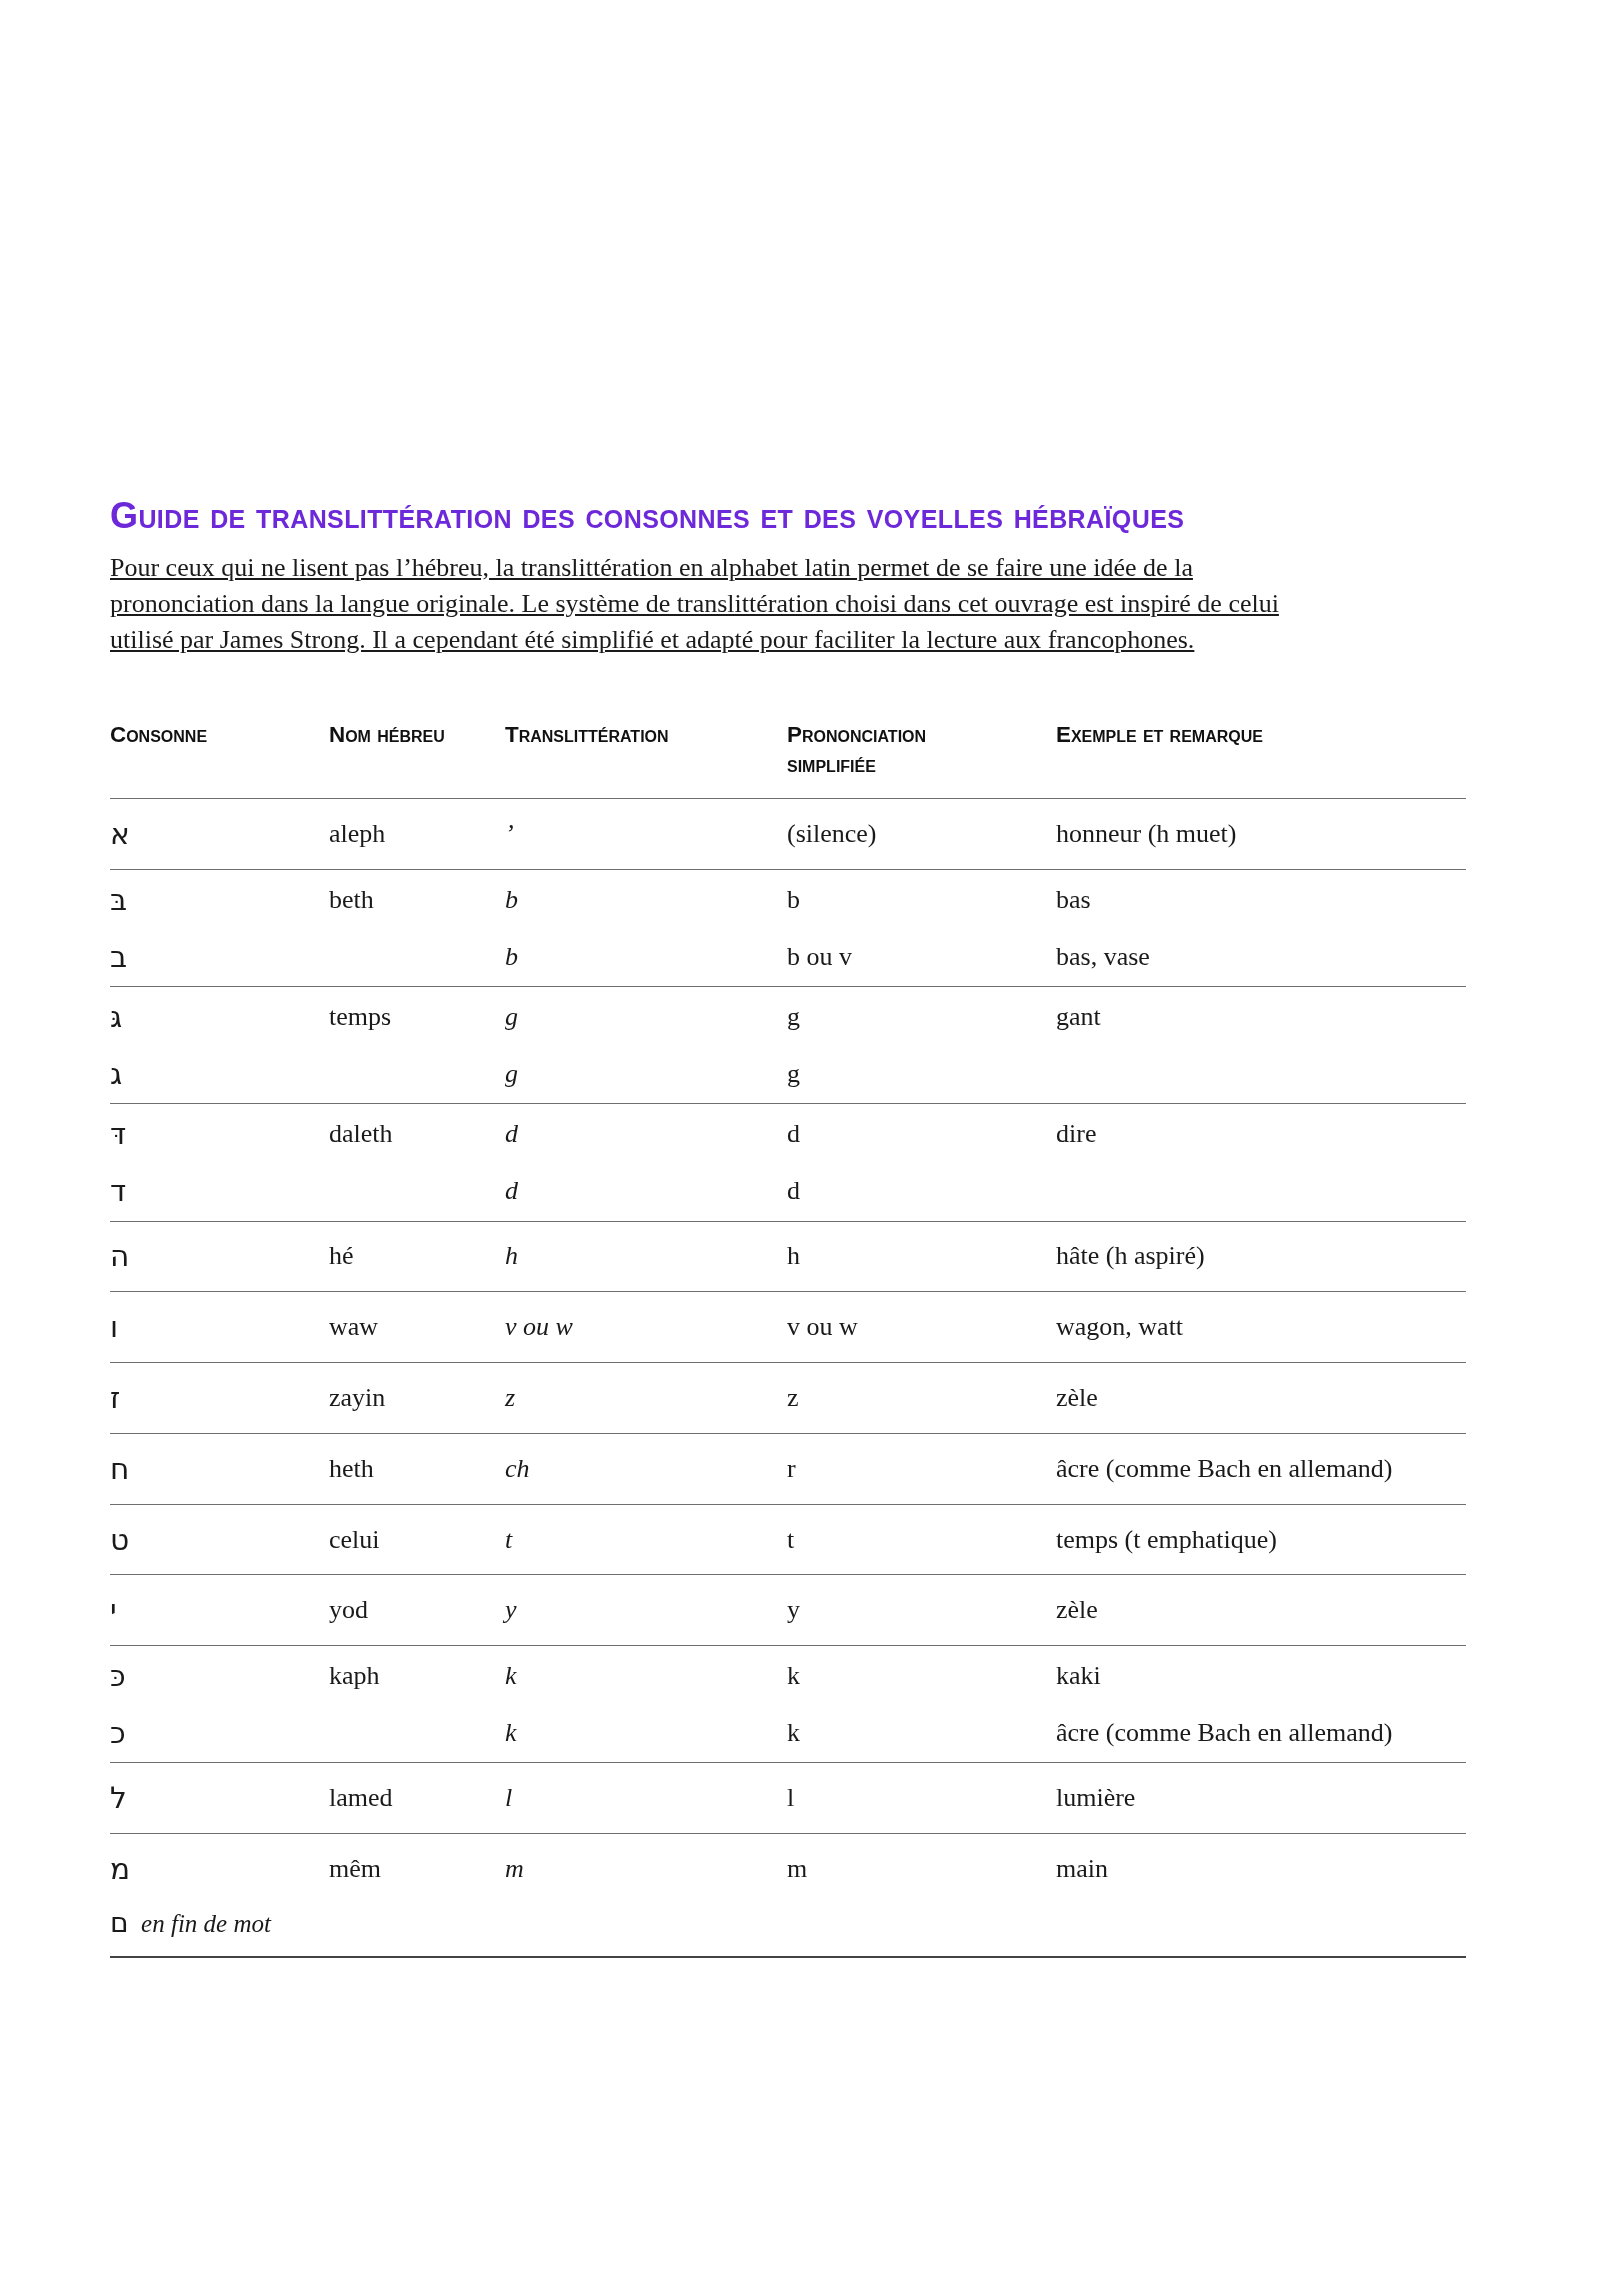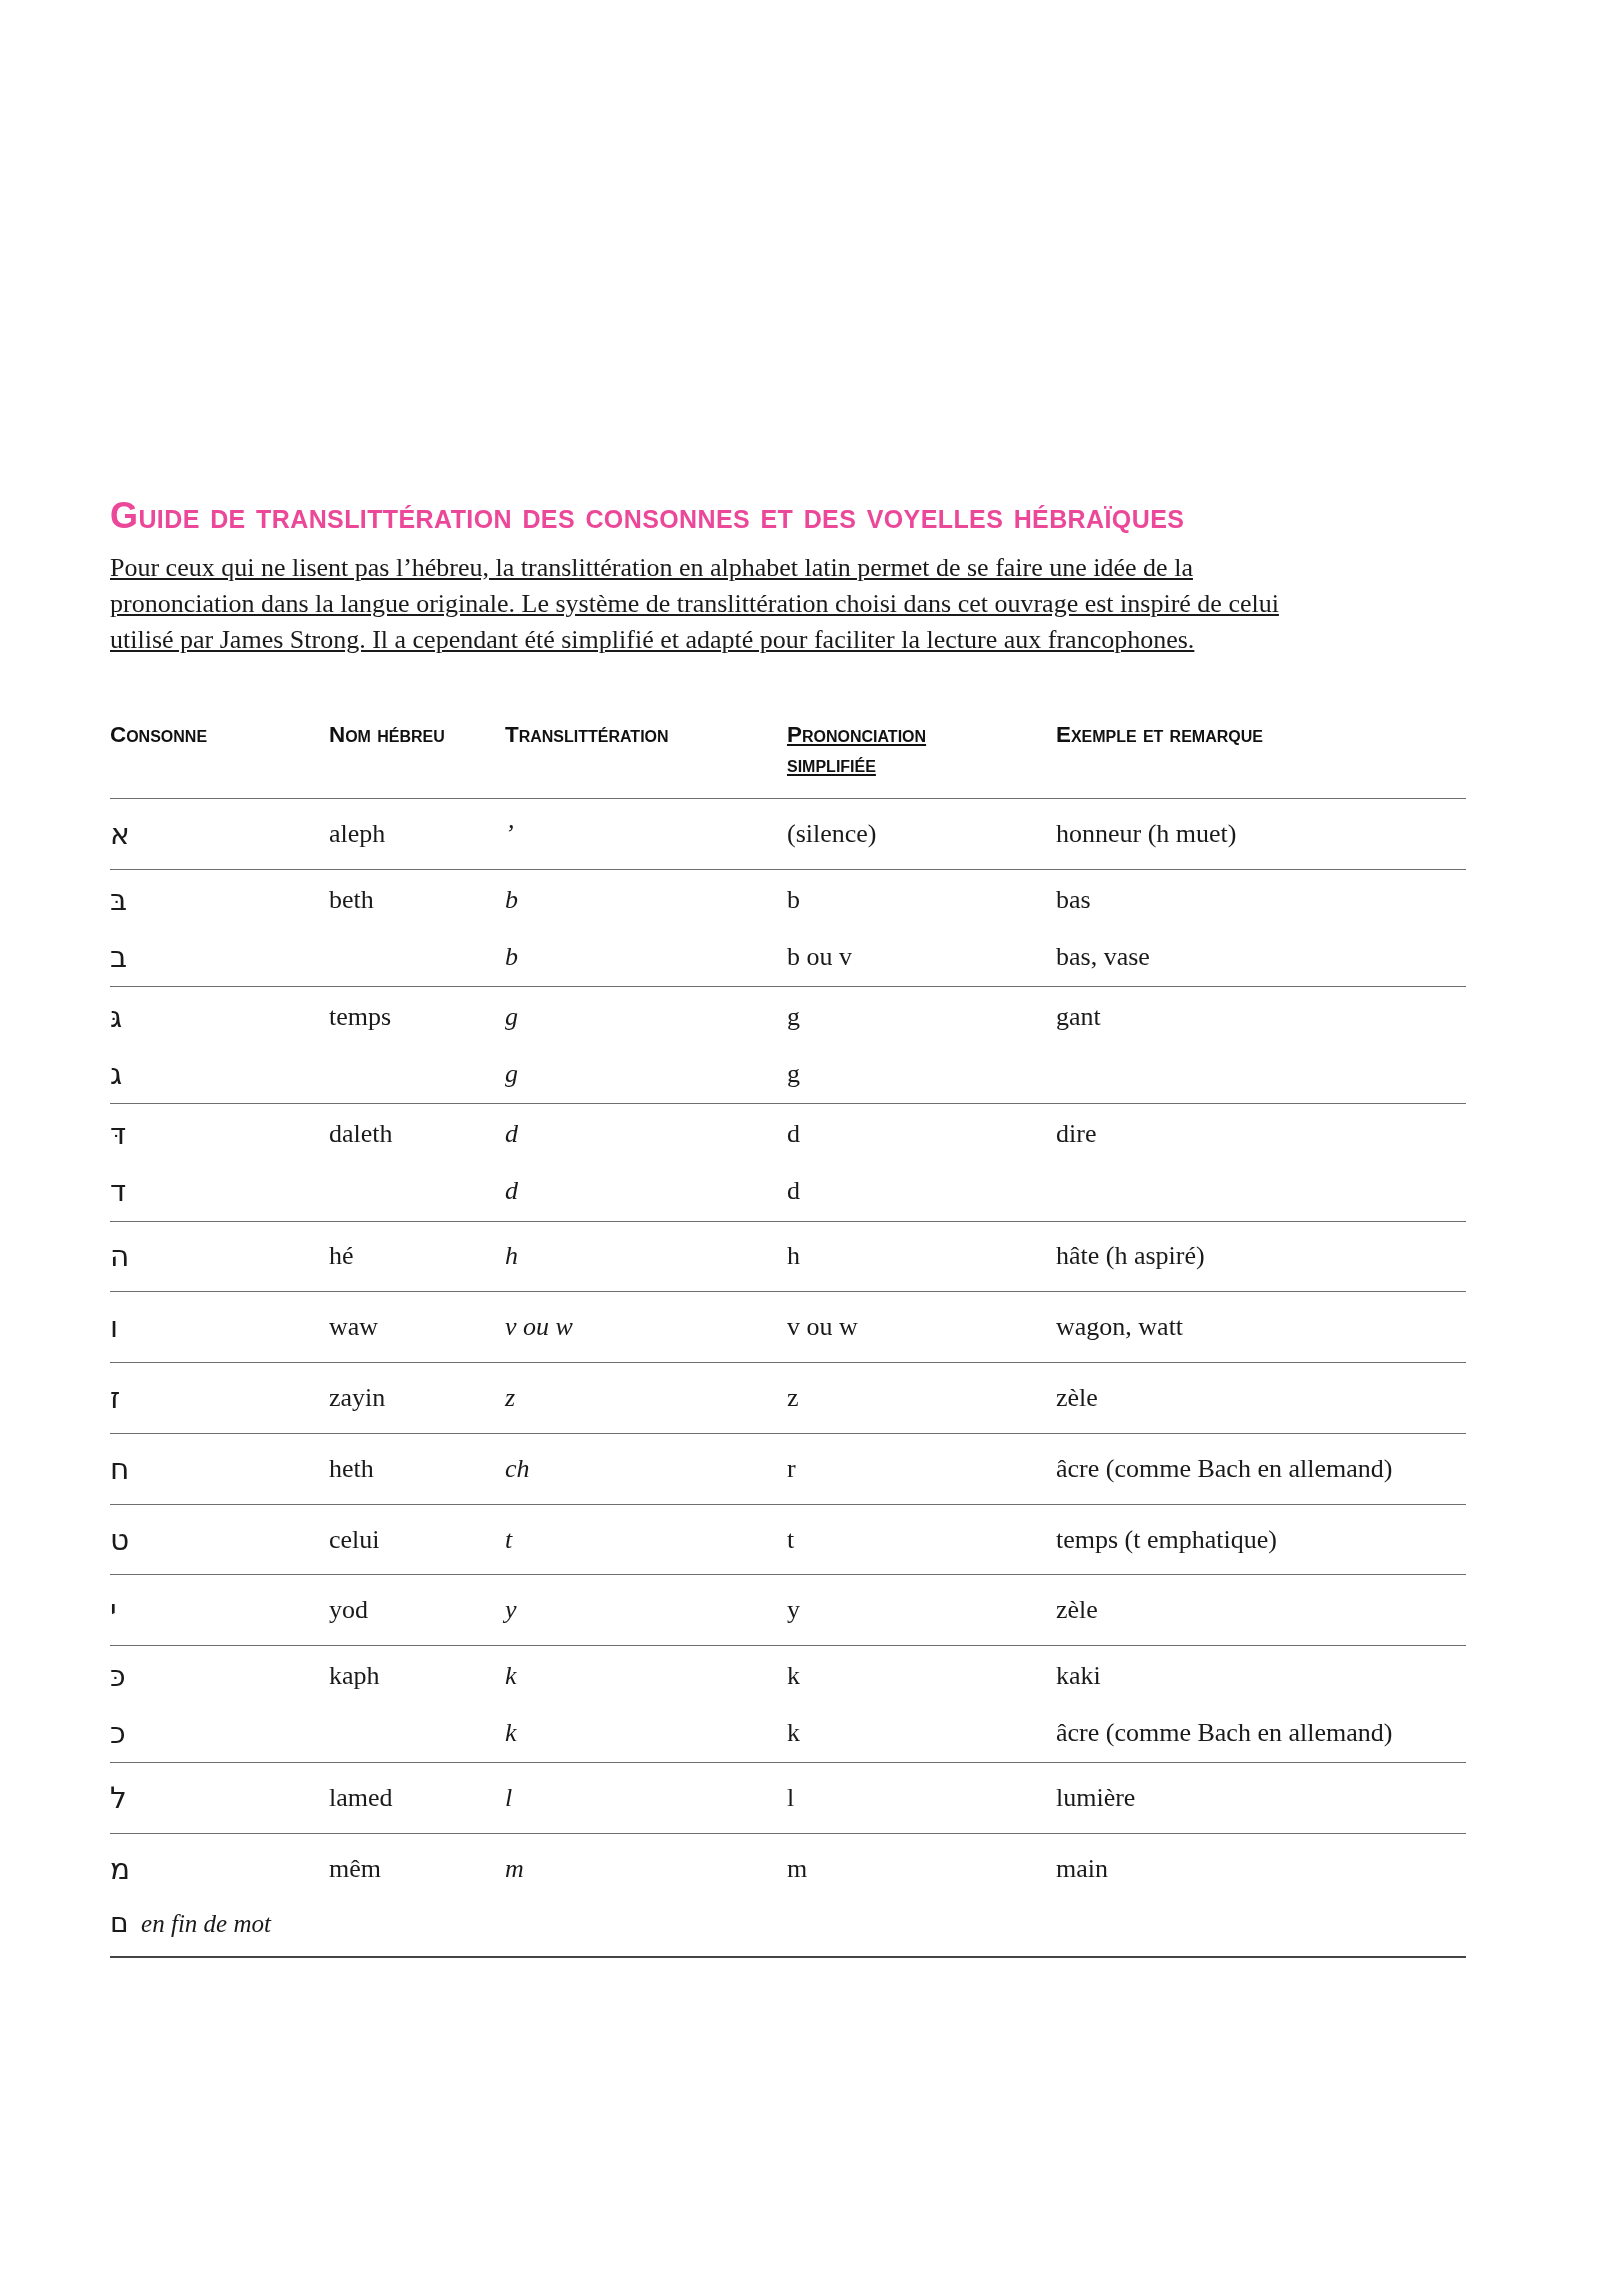--- a/index.html
+++ b/index.html
@@ -15,21 +15,21 @@
     overflow: hidden;
   }
   .title {
     margin: 0;
     font-family: "Liberation Sans", sans-serif;
     font-weight: 700;
     font-variant: small-caps;
     font-size: 36px;
     line-height: 43px;
     letter-spacing: 0.4px;
-    color: #ec4899;
+    color: #6d28d9;
     white-space: nowrap;
   }
   .intro {
     margin: 0;
     font-size: 26px;
     line-height: 36px;
     white-space: pre-line;
   }
   .intro.p1 { margin-top: 34px; }
   .intro.p2 { margin-top: 12.5px; text-decoration: underline; }
@@ -44,21 +44,21 @@
     font-family: "Liberation Sans", sans-serif;
     font-weight: 700;
     font-variant: small-caps;
     font-size: 22.4px;
     line-height: 30px;
     color: #111111;
     padding: 1.8px 0 18px 0;
     border-bottom: 1.8px solid #6f6f6f;
   }
   .thead .hcell { padding-right: 18px; }
-  .thead .hcell.h-pron { max-width: 197px; text-decoration: underline; }
+  .thead .hcell.h-pron { max-width: 197px; }
 
   .tgroup { border-bottom: 1.8px solid #6f6f6f; padding: 0.9px 0; }
   .tgroup.last { border-bottom: 2.7px solid #444444; }
   .trow { padding: 17px 0; line-height: 34px; font-size: 26px; }
   .tgroup.multi .trow { padding: 11.6px 0; }
   .tcell { padding-right: 16px; }
   .c-heb {
     font-family: "DejaVu Sans", sans-serif;
     font-size: 29.6px;
     line-height: 34px;

